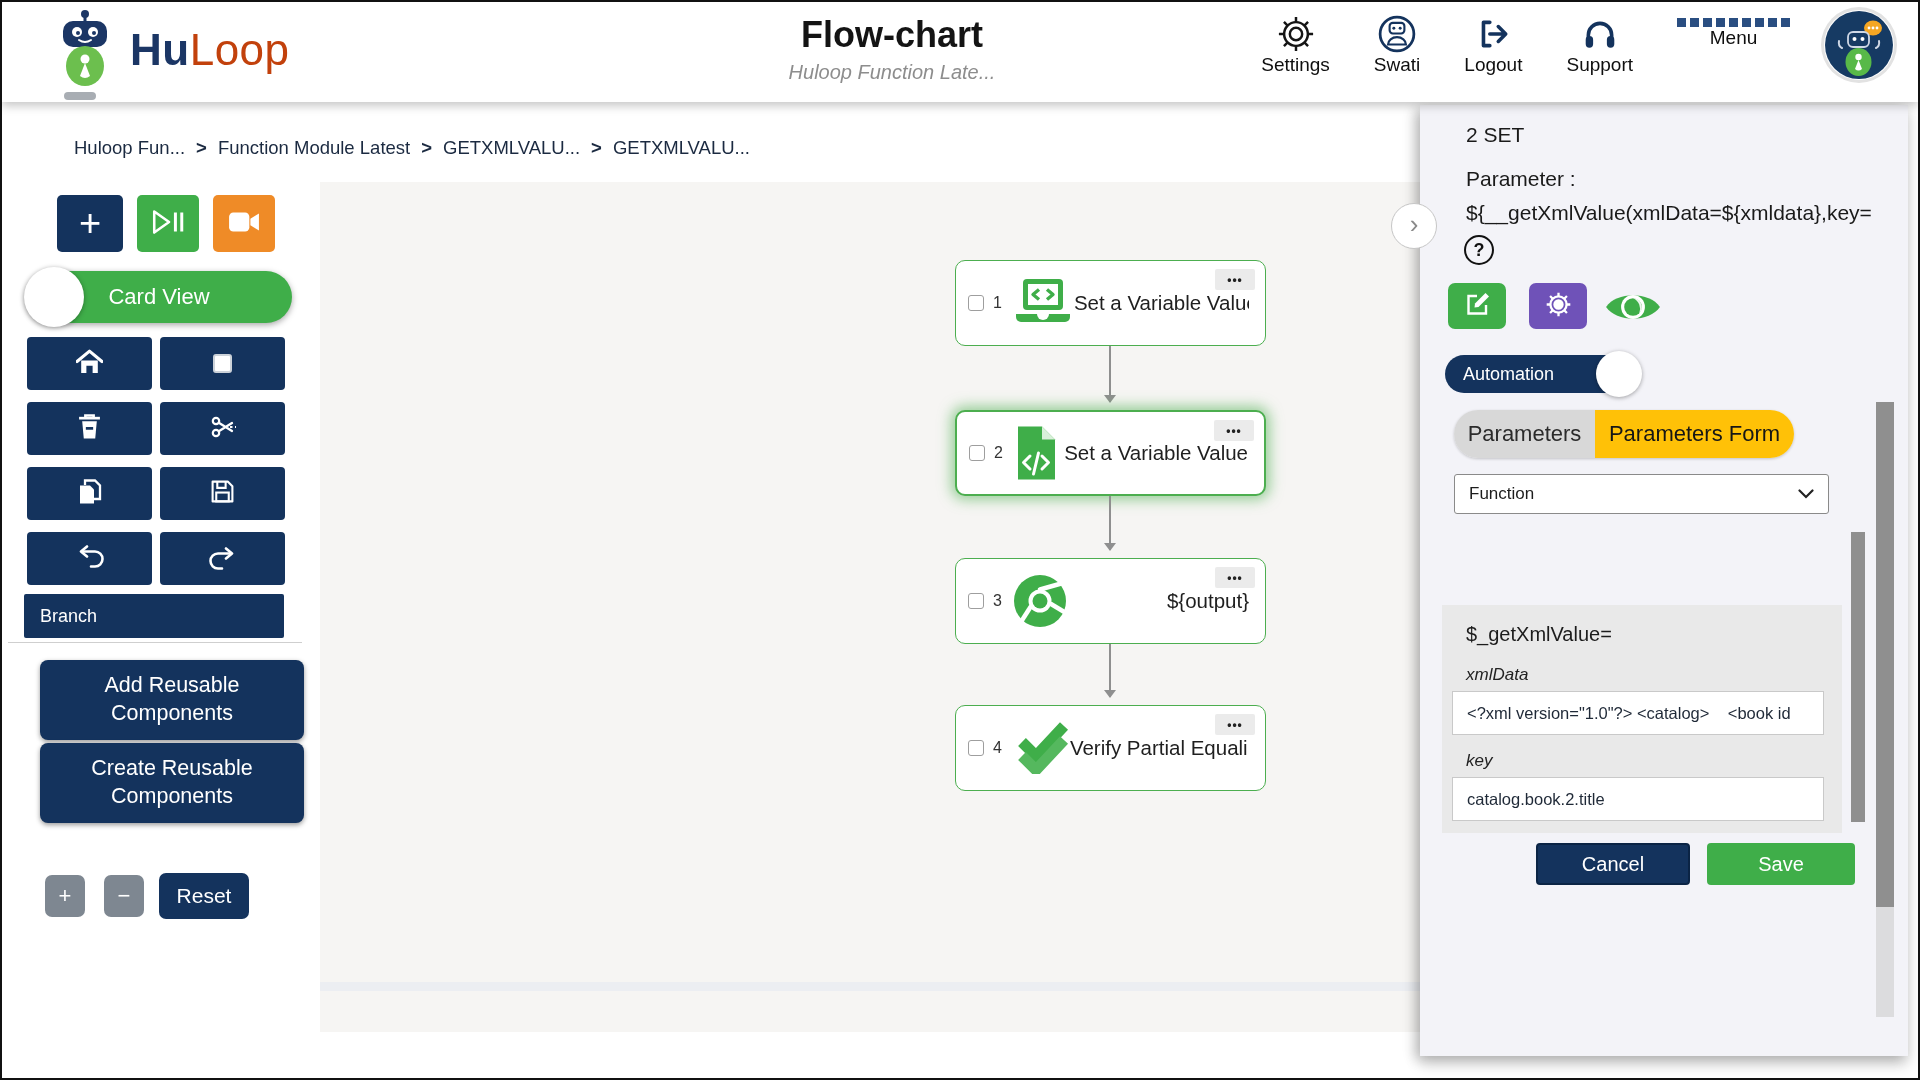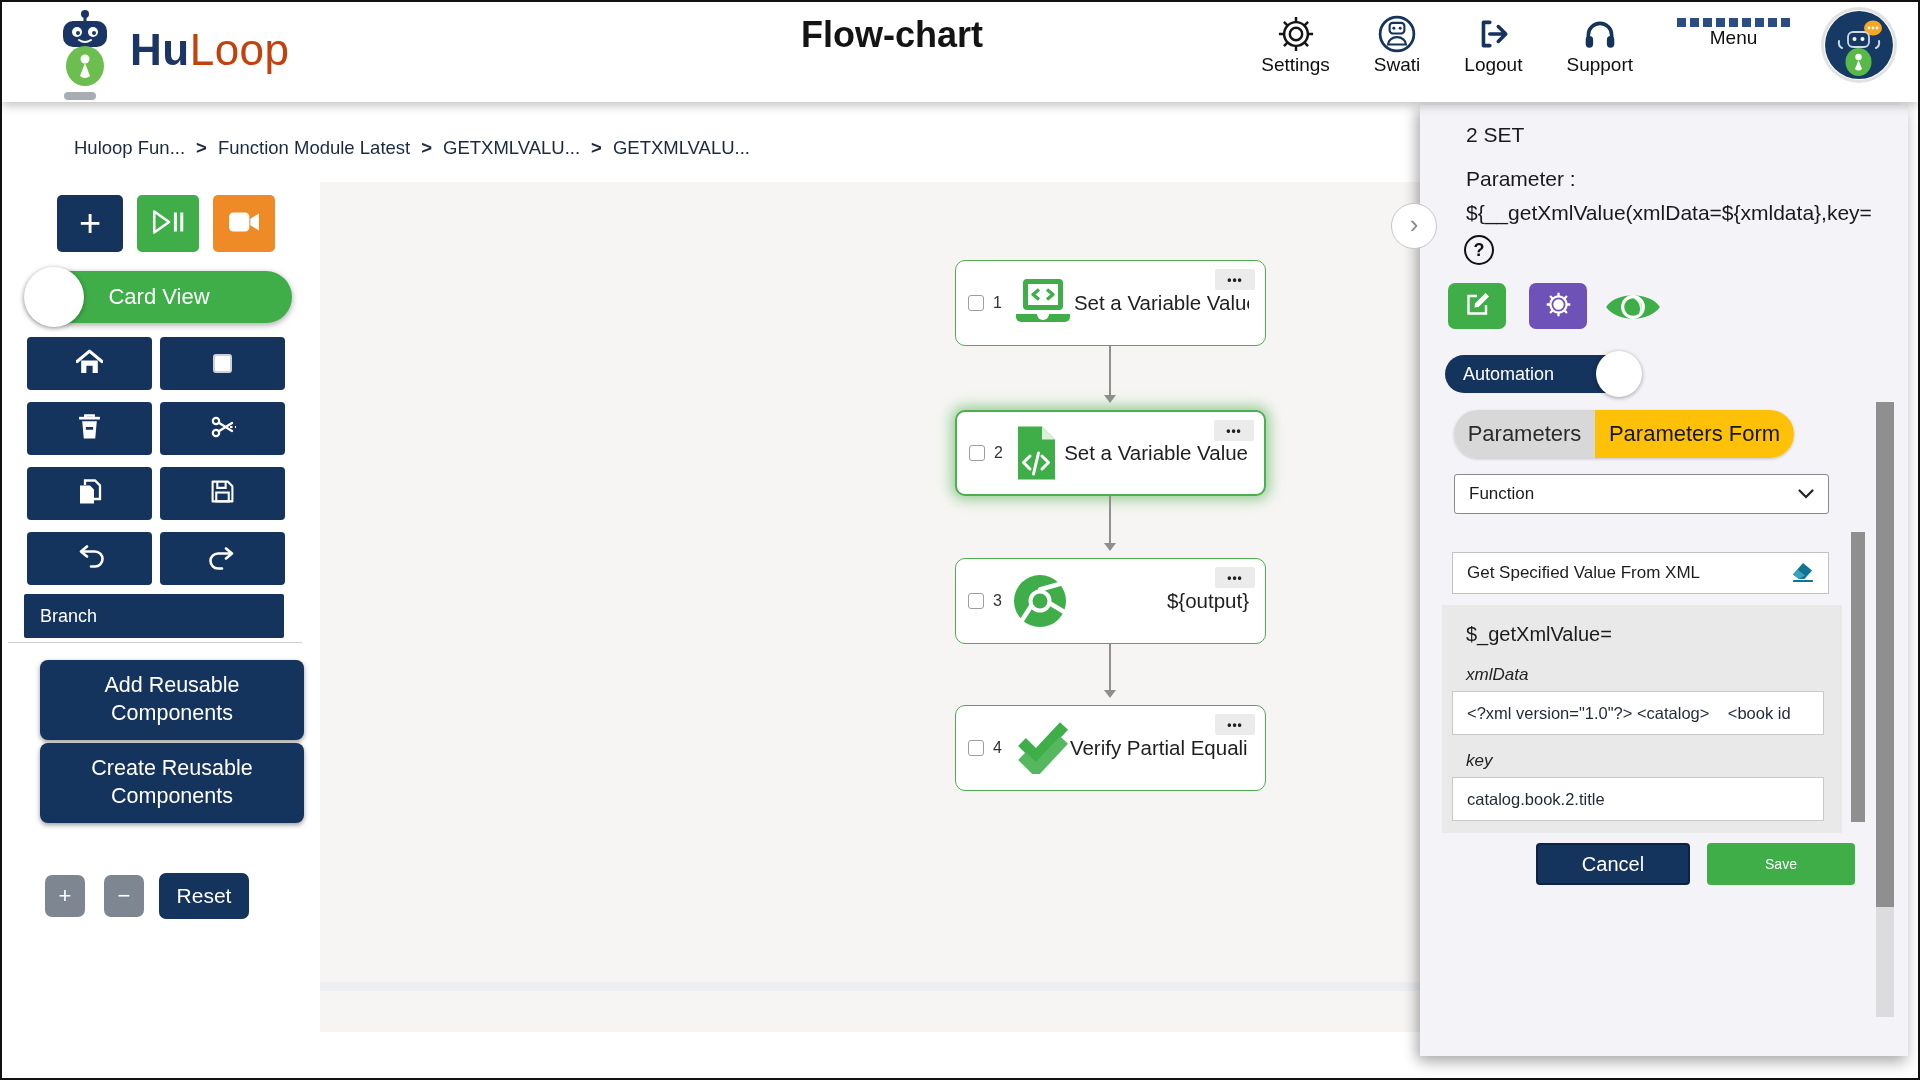--- a/index.html
+++ b/index.html
@@ -134,21 +134,21 @@
   .field-label { position: absolute; left: 24px; font-size: 17px; color: #222; font-style: italic; }
   .fl-xml { top: 60px; } .fl-key { top: 146px; }
   .gfield { position: absolute; left: 10px; width: 372px; height: 44px; background: #fff;
             border: 1px solid #c9c9c9; font-size: 16.5px; color: #1f2937; padding: 0 14px;
             font-family: "Liberation Sans", sans-serif; white-space: nowrap; overflow: hidden; }
   .gf-xml { top: 86px; } .gf-key { top: 172px; }
   .btn-cancel { position: absolute; left: 116px; top: 738px; width: 154px; height: 42px; background: #14335d;
                 border: 2px solid #0b2445; border-radius: 4px; color: #fff; font-size: 20px;
                 display: flex; align-items: center; justify-content: center; cursor: pointer; }
   .btn-save { position: absolute; left: 287px; top: 738px; width: 148px; height: 42px; background: #3fae49;
-              border: none; border-radius: 4px; color: #fff; font-size: 14px;
+              border: none; border-radius: 4px; color: #fff; font-size: 20px;
               display: flex; align-items: center; justify-content: center; cursor: pointer; }
   .thumb-outer { position: absolute; left: 456px; top: 297px; width: 18px; height: 505px; background: #8f8f8f; cursor: pointer; }
   .track-outer { position: absolute; left: 456px; top: 802px; width: 18px; height: 110px; background: #dcdcde; }
   .thumb-inner { position: absolute; left: 431px; top: 427px; width: 14px; height: 290px; background: #8f8f8f; cursor: pointer; }
 </style>
 </head>
 <body>
 
 <div class="frame">
 
@@ -167,20 +167,21 @@
           <ellipse cx="31" cy="56" rx="19" ry="20" fill="#6cbf4e"></ellipse>
           <circle cx="31" cy="49" r="4.5" fill="#fff"></circle>
           <path d="M31 53 L36 66 q-5 4 -10 0 Z" fill="#fff"></path>
         </svg>
       </span>
       <span class="logo-text"><span class="logo-hu">Hu</span><span class="logo-loop">Loop</span></span>
     </div>
 
     <div class="title-block">
       <div class="page-title">Flow-chart</div>
+      <div class="page-subtitle">Huloop Function Late...</div>
     </div>
 
     <div class="nav">
       <div class="nav-item">
         <span class="ic">
           <svg width="38" height="38" viewBox="0 0 40 40" fill="none" stroke="#151515" stroke-width="2.6">
             <circle cx="20" cy="20" r="6.5"></circle>
               <circle cx="20" cy="20" r="12.5"></circle>
             <path d="M20 7.5 V2 M20 38 V32.5 M32.5 20 H38 M2 20 H7.5 M28.8 11.2 L32.7 7.3 M7.3 32.7 L11.2 28.8 M28.8 28.8 L32.7 32.7 M7.3 7.3 L11.2 11.2"></path>
           </svg>
@@ -481,30 +482,20 @@
 
     <div class="dropdown">
       <span>Function</span>
       <span class="chev">
         <svg width="16" height="10" viewBox="0 0 16 10">
             <path d="M1.5 1.5 L8 8 L14.5 1.5" stroke="#222" stroke-width="2.2" fill="none" stroke-linecap="round"></path>
           </svg>
       </span>
     </div>
 
-    <div class="search-field">
-      <span>Get Specified Value From XML</span>
-      <span class="erase">
-        <svg width="24" height="22" viewBox="0 0 24 22">
-          <path d="M3 14.5 L13 3 L22 10.5 L14.5 19 H9 Z" fill="#0f7490"></path>
-          <path d="M9 19 L3 14.5 L7.5 9.5 L15 15.5 Z" fill="#3aa2bd"></path>
-          <path d="M4 21 H22" stroke="#0f7490" stroke-width="2.2" stroke-linecap="round"></path>
-        </svg>
-      </span>
-    </div>
 
     <div class="gray-section">
       <div class="expr">$_getXmlValue=</div>
       <div class="field-label fl-xml">xmlData</div>
       <input class="gfield gf-xml" readonly="" value="&lt;?xml version=&quot;1.0&quot;?&gt; &lt;catalog&gt;    &lt;book id" style="">
       <div class="field-label fl-key">key</div>
       <input class="gfield gf-key" readonly="" value="catalog.book.2.title" style="">
     </div>
 
     <div class="btn-cancel">Cancel</div>

